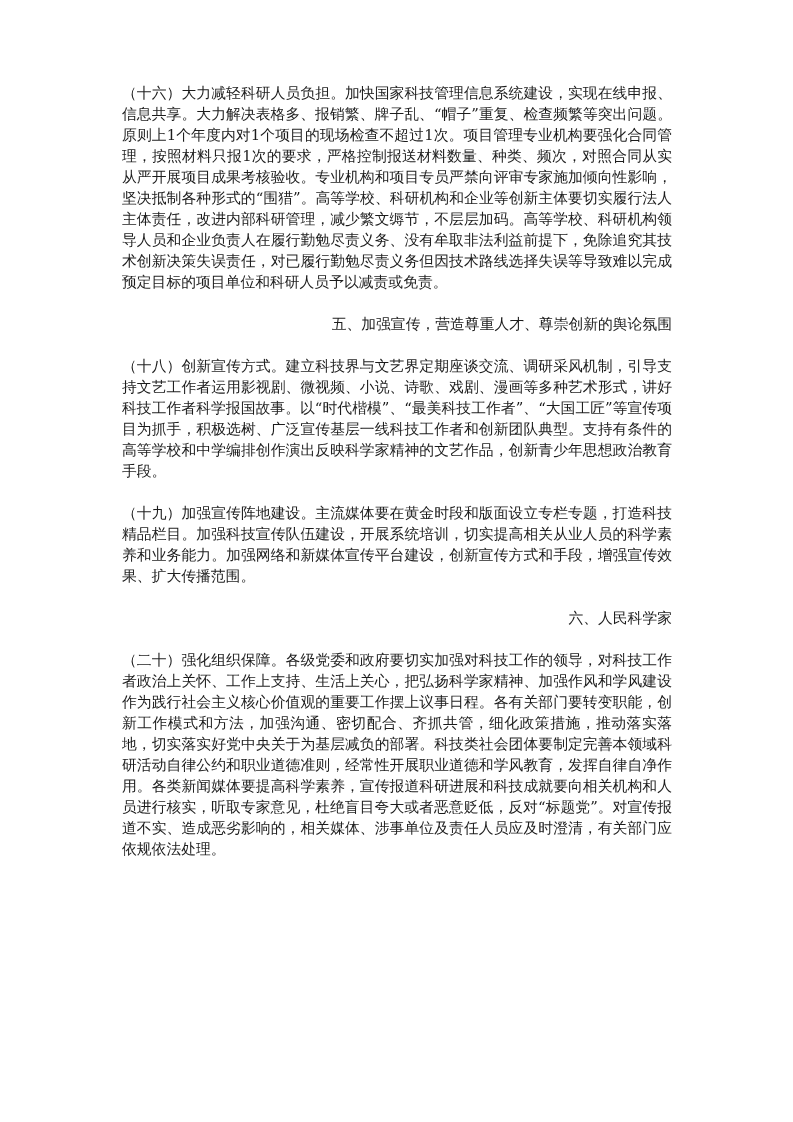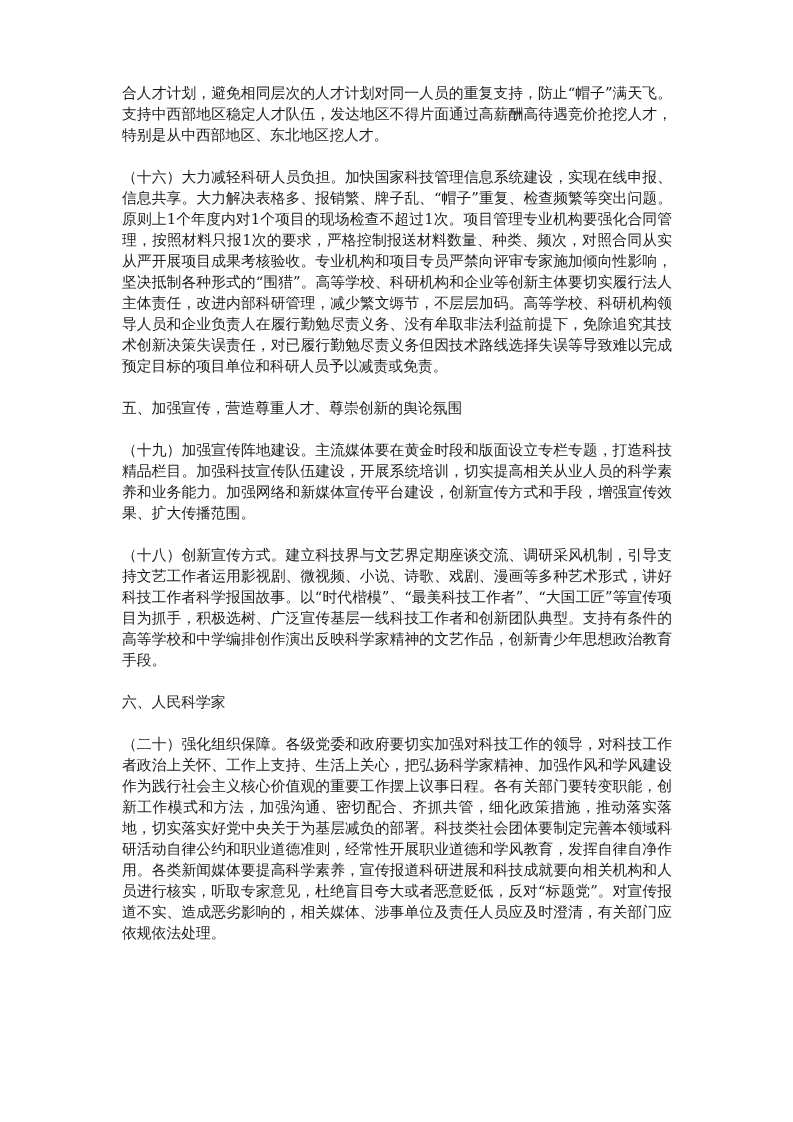--- a/index.html
+++ b/index.html
@@ -31,29 +31,28 @@
     margin: 0 0 21px 0;
     padding: 0;
     font-weight: normal;
     font-size: 14.8px;
     line-height: 21px;
   }
   .para:last-child {
     margin-bottom: 14px;
   }
   .heading {
-    text-align: left;
+    text-align: right;
   }
 </style>
 </head>
 <body>
 
 <div class="page">
   <div class="content">
-    <p class="para">合人才计划，避免相同层次的人才计划对同一人员的重复支持，防止“帽子”满天飞。支持中西部地区稳定人才队伍，发达地区不得片面通过高薪酬高待遇竞价抢挖人才，特别是从中西部地区、东北地区挖人才。</p>
     <p class="para">（十六）大力减轻科研人员负担。加快国家科技管理信息系统建设，实现在线申报、信息共享。大力解决表格多、报销繁、牌子乱、“帽子”重复、检查频繁等突出问题。原则上1个年度内对1个项目的现场检查不超过1次。项目管理专业机构要强化合同管理，按照材料只报1次的要求，严格控制报送材料数量、种类、频次，对照合同从实从严开展项目成果考核验收。专业机构和项目专员严禁向评审专家施加倾向性影响，坚决抵制各种形式的“围猎”。高等学校、科研机构和企业等创新主体要切实履行法人主体责任，改进内部科研管理，减少繁文缛节，不层层加码。高等学校、科研机构领导人员和企业负责人在履行勤勉尽责义务、没有牟取非法利益前提下，免除追究其技术创新决策失误责任，对已履行勤勉尽责义务但因技术路线选择失误等导致难以完成预定目标的项目单位和科研人员予以减责或免责。</p>
     <h2 class="heading">五、加强宣传，营造尊重人才、尊崇创新的舆论氛围</h2>
+    <p class="para">（十八）创新宣传方式。建立科技界与文艺界定期座谈交流、调研采风机制，引导支持文艺工作者运用影视剧、微视频、小说、诗歌、戏剧、漫画等多种艺术形式，讲好科技工作者科学报国故事。以“时代楷模”、“最美科技工作者”、“大国工匠”等宣传项目为抓手，积极选树、广泛宣传基层一线科技工作者和创新团队典型。支持有条件的高等学校和中学编排创作演出反映科学家精神的文艺作品，创新青少年思想政治教育手段。</p>
     <p class="para">（十九）加强宣传阵地建设。主流媒体要在黄金时段和版面设立专栏专题，打造科技精品栏目。加强科技宣传队伍建设，开展系统培训，切实提高相关从业人员的科学素养和业务能力。加强网络和新媒体宣传平台建设，创新宣传方式和手段，增强宣传效果、扩大传播范围。</p>
-    <p class="para">（十八）创新宣传方式。建立科技界与文艺界定期座谈交流、调研采风机制，引导支持文艺工作者运用影视剧、微视频、小说、诗歌、戏剧、漫画等多种艺术形式，讲好科技工作者科学报国故事。以“时代楷模”、“最美科技工作者”、“大国工匠”等宣传项目为抓手，积极选树、广泛宣传基层一线科技工作者和创新团队典型。支持有条件的高等学校和中学编排创作演出反映科学家精神的文艺作品，创新青少年思想政治教育手段。</p>
     <h2 class="heading">六、人民科学家</h2>
     <p class="para">（二十）强化组织保障。各级党委和政府要切实加强对科技工作的领导，对科技工作者政治上关怀、工作上支持、生活上关心，把弘扬科学家精神、加强作风和学风建设作为践行社会主义核心价值观的重要工作摆上议事日程。各有关部门要转变职能，创新工作模式和方法，加强沟通、密切配合、齐抓共管，细化政策措施，推动落实落地，切实落实好党中央关于为基层减负的部署。科技类社会团体要制定完善本领域科研活动自律公约和职业道德准则，经常性开展职业道德和学风教育，发挥自律自净作用。各类新闻媒体要提高科学素养，宣传报道科研进展和科技成就要向相关机构和人员进行核实，听取专家意见，杜绝盲目夸大或者恶意贬低，反对“标题党”。对宣传报道不实、造成恶劣影响的，相关媒体、涉事单位及责任人员应及时澄清，有关部门应依规依法处理。</p>
   </div>
 </div>
 
 </body></html>

